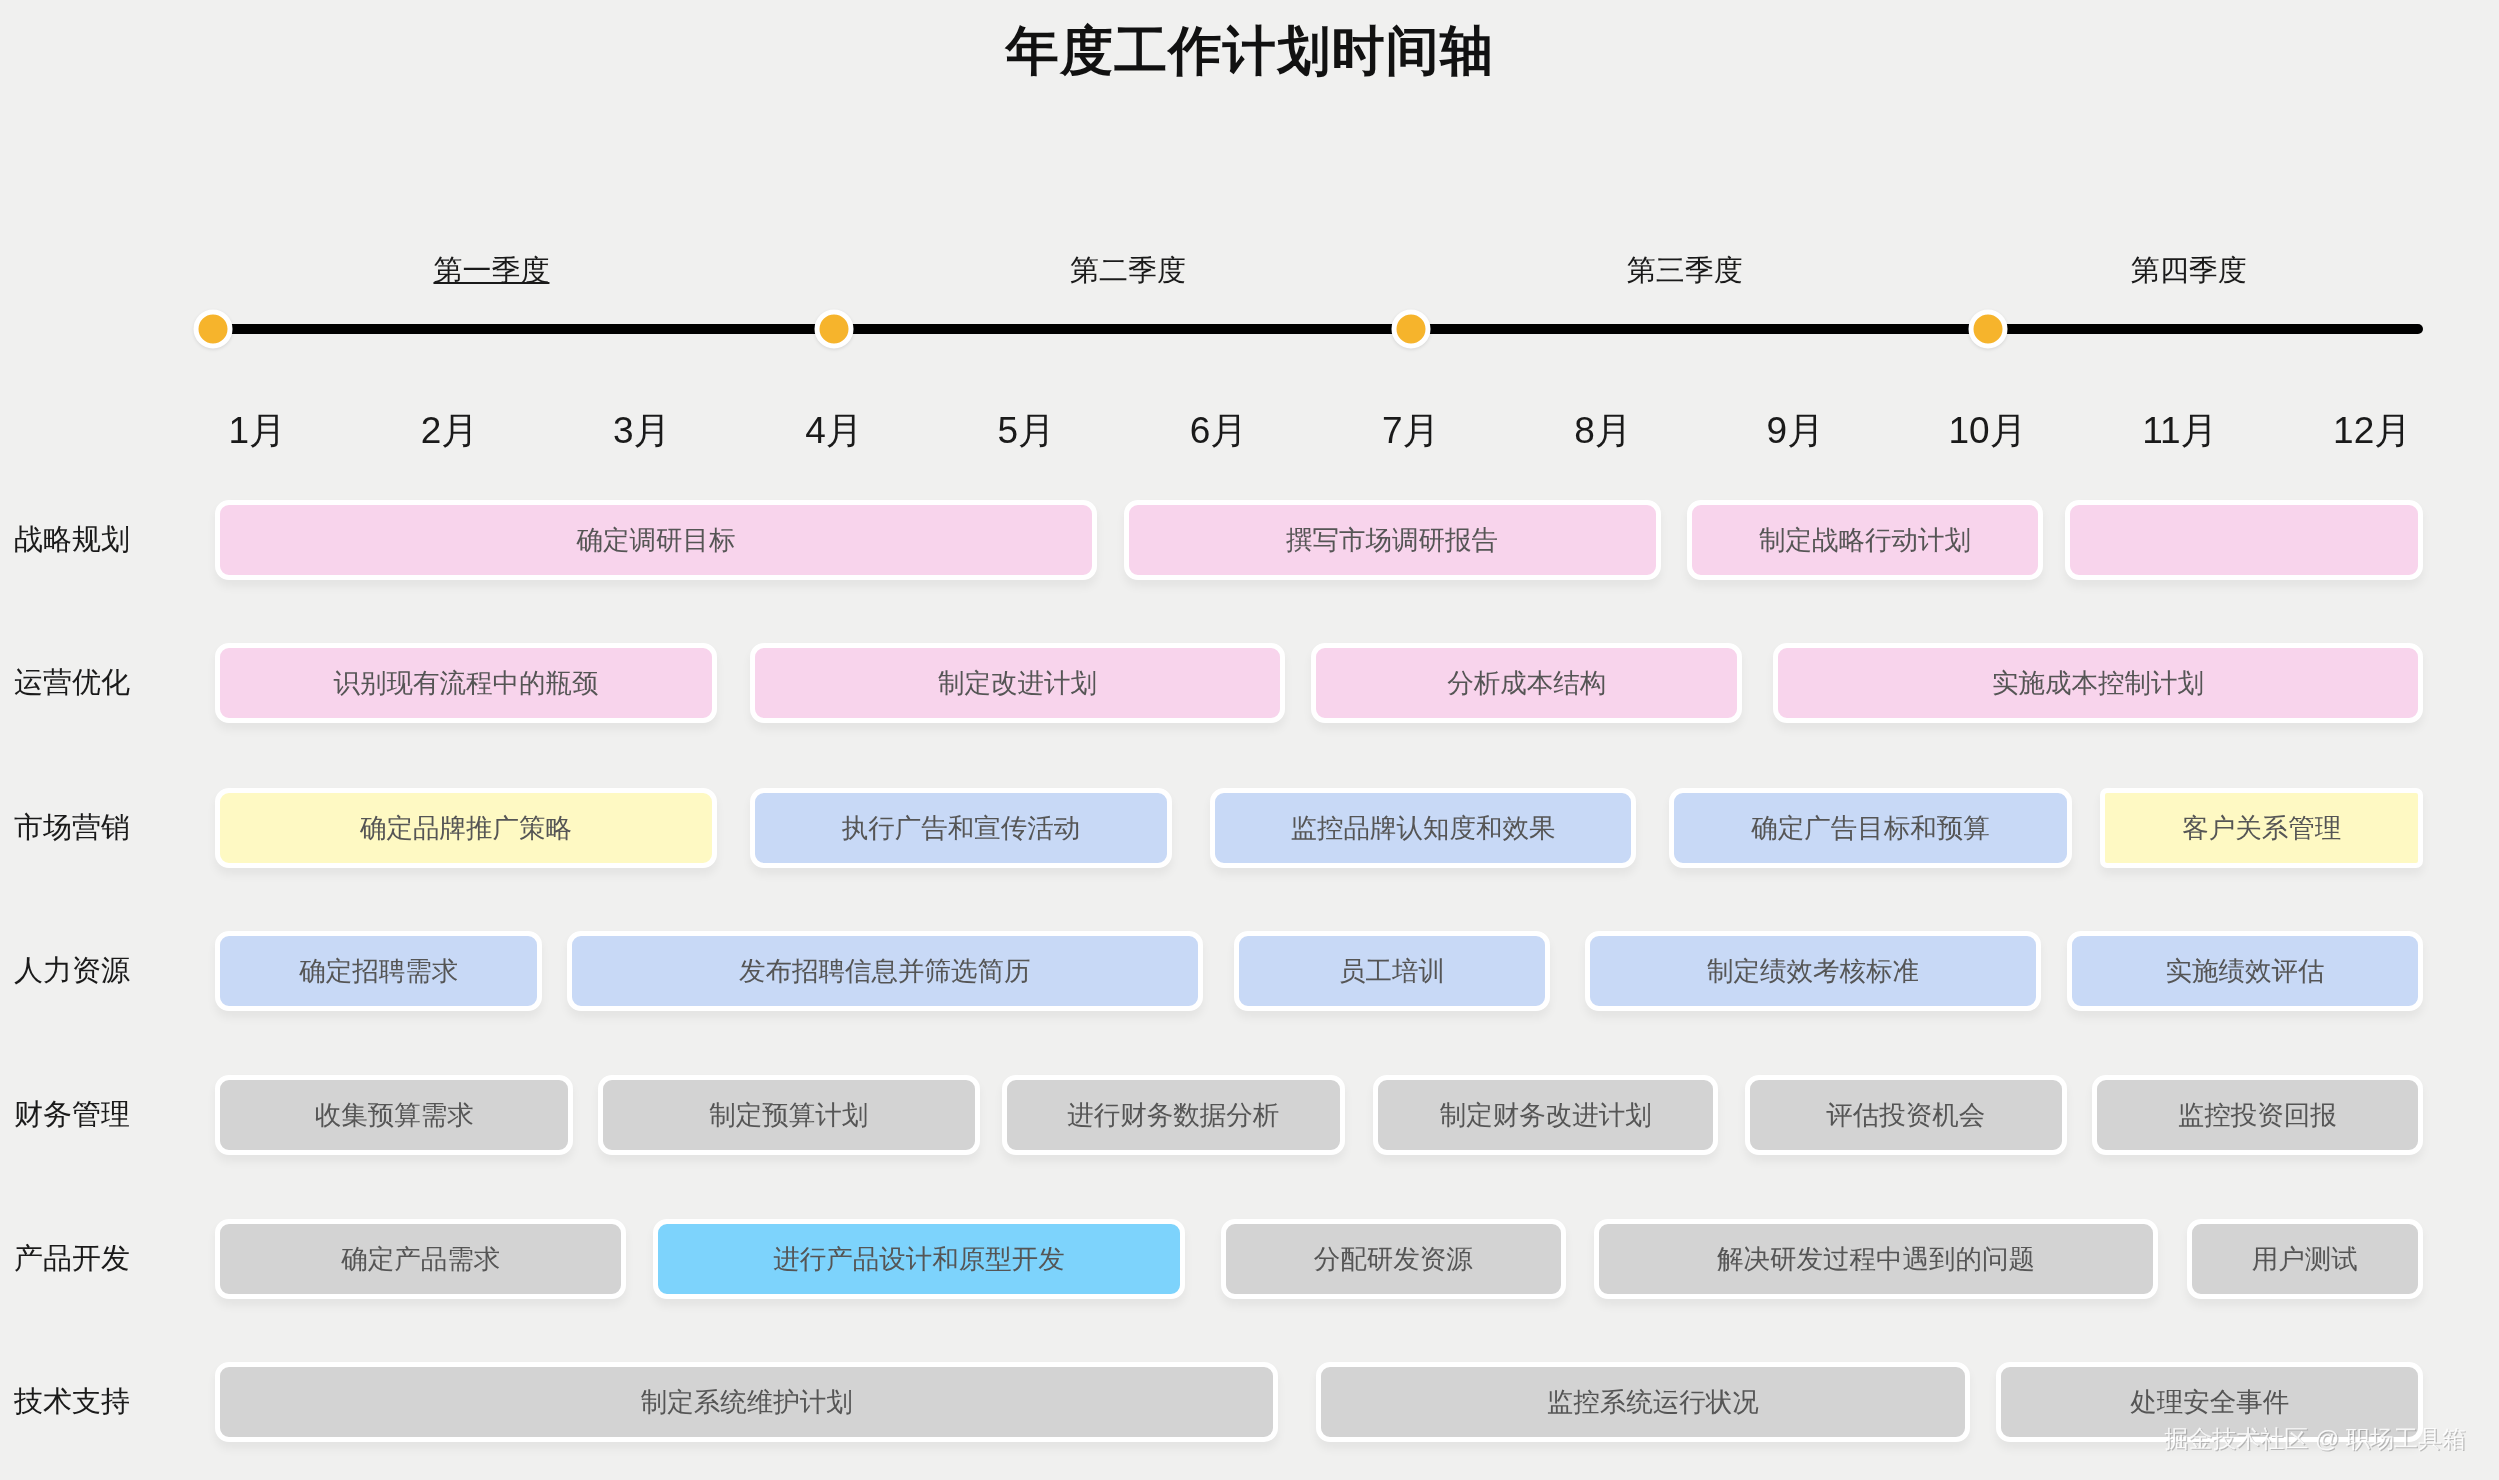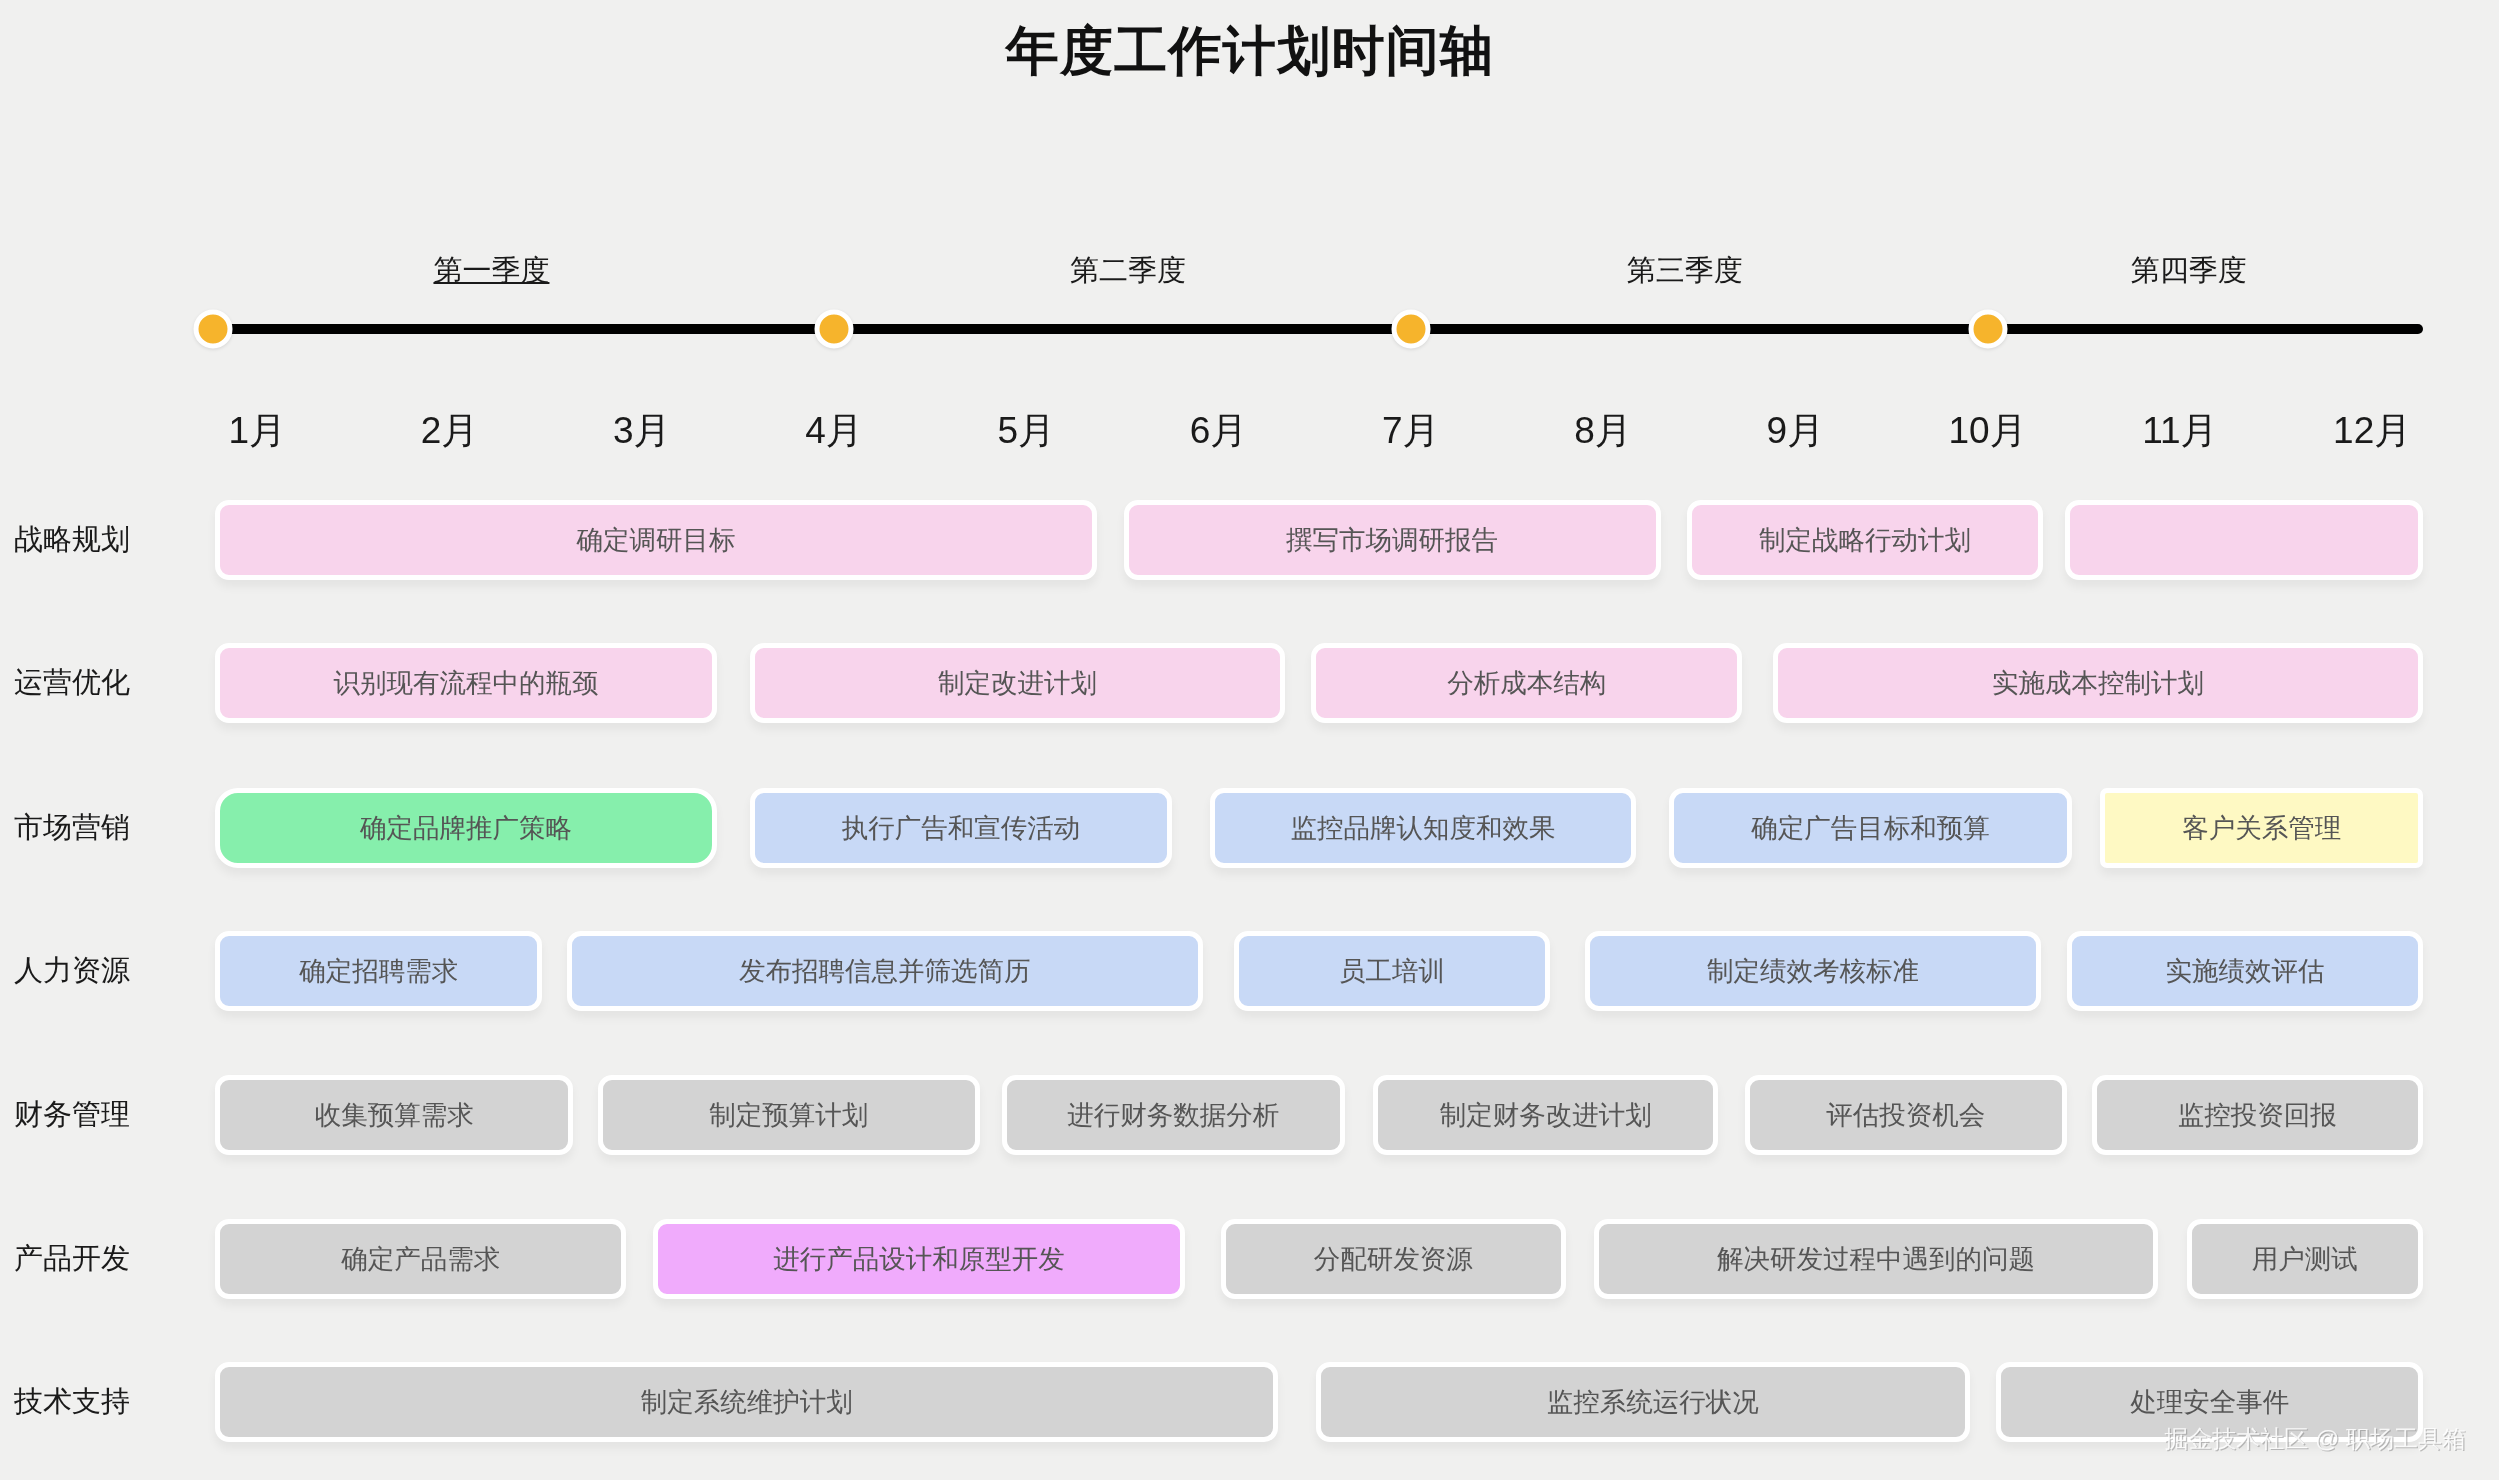--- a/index.html
+++ b/index.html
@@ -134,21 +134,21 @@
             <span>分析成本结构</span>
           </div>
           <div class="bar" style="left: 70.6%; width: 29.4%; background: rgb(248, 212, 236);">
             <span>实施成本控制计划</span>
           </div>
         </div>
       </div>
       <div class="row" style="top: 788px;">
         <div class="row-label">市场营销</div>
         <div class="bars">
-          <div class="bar" style="left: 0.1%; width: 22.7%; background: #86efac; border-radius: 23px;">
+          <div class="bar" style="left: 0.1%; width: 22.7%; background: #fef9c3;">
             <span>确定品牌推广策略</span>
           </div>
           <div class="bar" style="left: 24.3%; width: 19.1%; background: rgb(200, 217, 246);">
             <span>执行广告和宣传活动</span>
           </div>
           <div class="bar" style="left: 45.1%; width: 19.3%; background: rgb(200, 217, 246);">
             <span>监控品牌认知度和效果</span>
           </div>
           <div class="bar" style="left: 65.9%; width: 18.2%; background: rgb(200, 217, 246);">
             <span>确定广告目标和预算</span>
@@ -200,21 +200,21 @@
             <span>监控投资回报</span>
           </div>
         </div>
       </div>
       <div class="row" style="top: 1219px;">
         <div class="row-label">产品开发</div>
         <div class="bars">
           <div class="bar" style="left: 0.1%; width: 18.6%; background: rgb(211, 211, 211); text-align: right;">
             <span>确定产品需求</span>
           </div>
-          <div class="bar" style="left: 19.9%; width: 24.1%; background: #f0abfc;">
+          <div class="bar" style="left: 19.9%; width: 24.1%; background: #7dd3fc;">
             <span>进行产品设计和原型开发</span>
           </div>
           <div class="bar" style="left: 45.6%; width: 15.6%; background: rgb(211, 211, 211);">
             <span>分配研发资源</span>
           </div>
           <div class="bar" style="left: 62.5%; width: 25.5%; background: rgb(211, 211, 211);">
             <span>解决研发过程中遇到的问题</span>
           </div>
           <div class="bar" style="left: 89.3%; width: 10.7%; background: rgb(211, 211, 211);">
             <span>用户测试</span>

